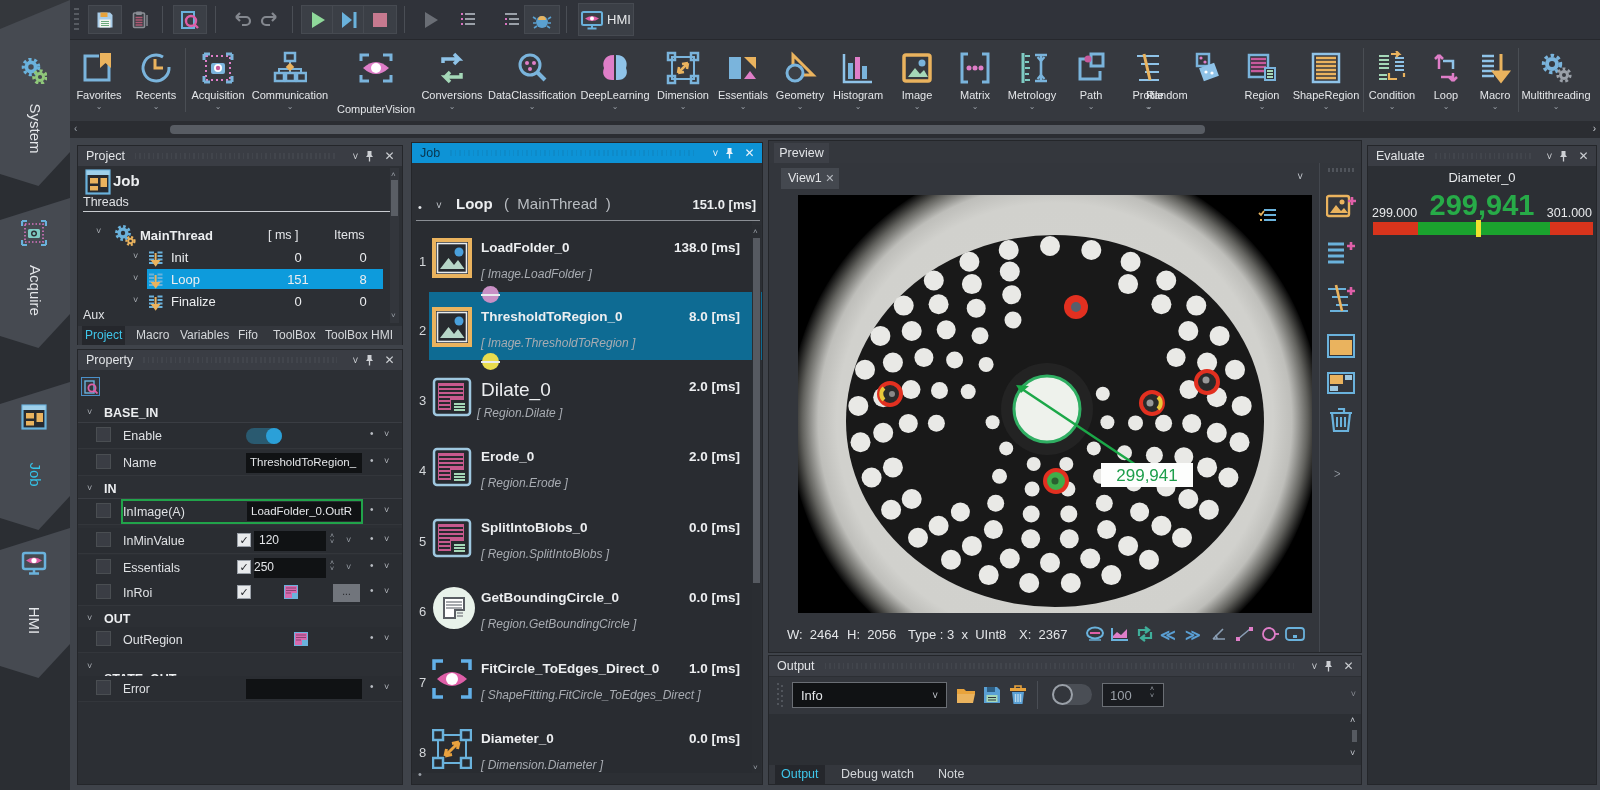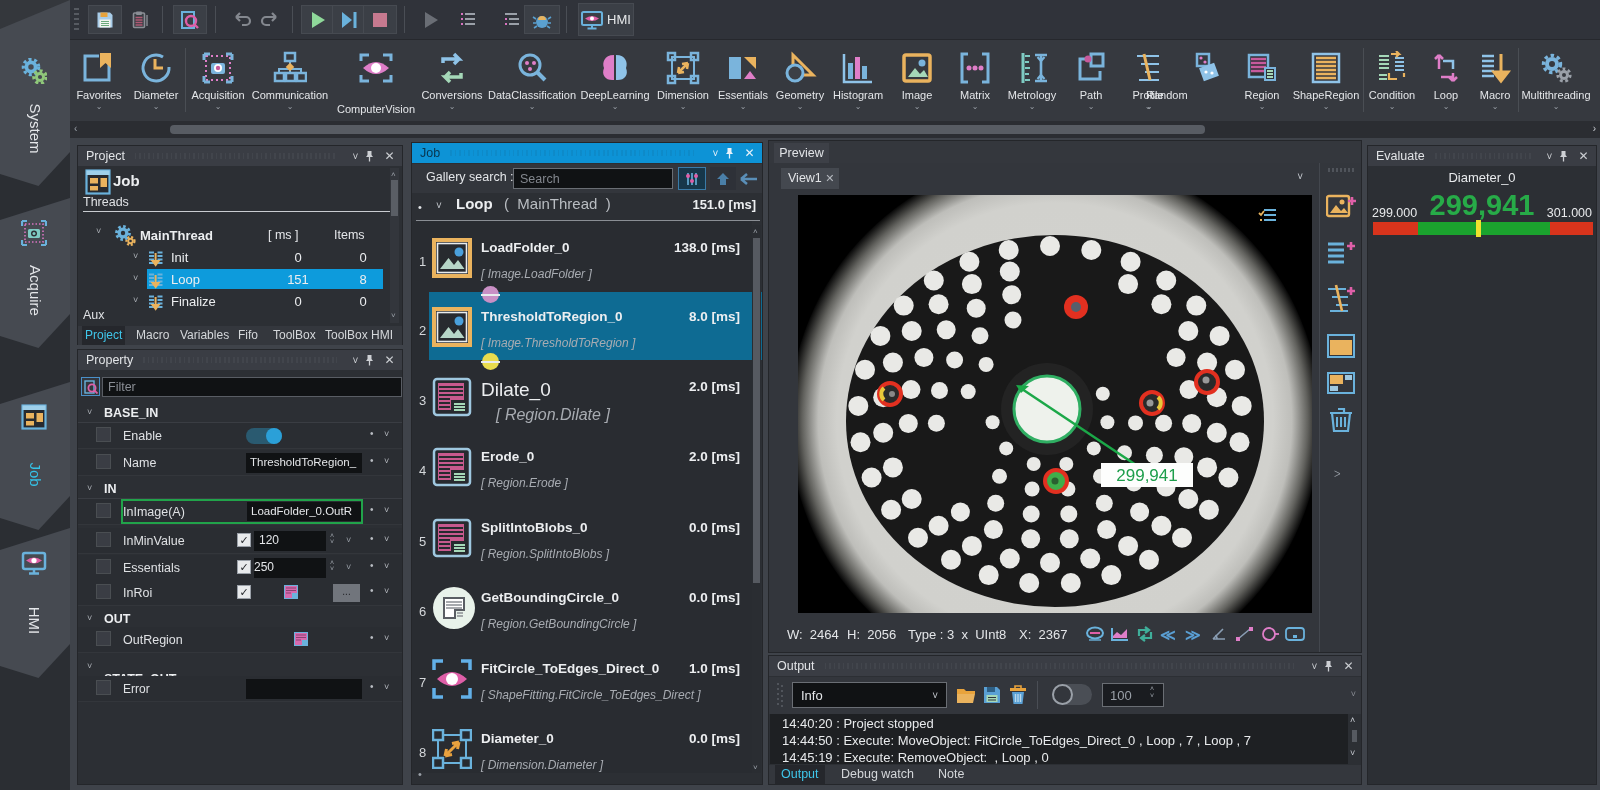--- a/index.html
+++ b/index.html
@@ -151,21 +151,21 @@
 <div style="font-size:11px;color:#e4e6e9;margin-top:3px;white-space:nowrap;">Favorites</div>
 <div style="font-size:8px;color:#9aa0a8;margin-top:1px;">⌄</div>
 </div>
 <div class="abs" style="left:86px;top:10px;width:120px;margin-left:-60px;text-align:center;">
 <div style="height:36px;display:flex;align-items:center;justify-content:center;">
         <svg width="34" height="34" viewBox="0 0 34 34" style="">
           <path d="M 24 6 A 13 13 0 1 0 30 16" fill="none" stroke="#7ab4dc" stroke-width="3"></path>
           <path d="M16 8 v9 h8" fill="none" stroke="#eab35e" stroke-width="3"></path>
         </svg>
       </div>
-<div style="font-size:11px;color:#e4e6e9;margin-top:3px;white-space:nowrap;">Diameter</div>
+<div style="font-size:11px;color:#e4e6e9;margin-top:3px;white-space:nowrap;">Recents</div>
 <div style="font-size:8px;color:#9aa0a8;margin-top:1px;">⌄</div>
 </div>
 <div class="abs" style="left:148px;top:10px;width:120px;margin-left:-60px;text-align:center;">
 <div style="height:36px;display:flex;align-items:center;justify-content:center;">
         <svg width="34" height="34" viewBox="0 0 34 34" style="">
           <rect x="5" y="5" width="24" height="24" fill="none" stroke="#df7ec8" stroke-width="2" stroke-dasharray="2 3"></rect>
           <path d="M3 3 h6 M3 3 v6 M31 3 h-6 M31 3 v6 M3 31 h6 M3 31 v-6 M31 31 h-6 M31 31 v-6" stroke="#7ab4dc" stroke-width="3" fill="none"></path>
           <rect x="10" y="12" width="14" height="11" rx="2" fill="#7ab4dc"></rect>
           <circle cx="17" cy="17" r="4" fill="#fff"></circle>
           <circle cx="17" cy="17" r="2.2" fill="#c75a9c"></circle>
@@ -509,21 +509,20 @@
           </svg></span>
         <span class="tbi" style="width:17px;text-align:center;font-size:12px;">✕</span>
       </div></div>
 <div class="abs" style="left:3px;top:27px;width:19px;height:19px;background:#33363c;border:1px solid #4a90c8;display:flex;align-items:center;justify-content:center;">
       <svg width="14" height="14" viewBox="0 0 14 14" style="">
         <rect x="1" y="1" width="9" height="12" fill="none" stroke="#6ab2dc" stroke-width="1.4"></rect>
         <circle cx="8" cy="8" r="3.6" fill="none" stroke="#df5fa8" stroke-width="1.8"></circle>
         <path d="M10.5 10.5 l3 3" stroke="#df5fa8" stroke-width="1.8"></path>
       </svg>
     </div>
-<div class="abs" style="left:24px;top:27px;width:300px;height:20px;background:#101214;border:1px solid #595d64;color:#8a8e95;font-size:12.5px;line-height:19px;padding-left:5px;">Filter</div>
 <div class="abs" style="left:0;top:51px;width:324px;height:22px;border-bottom:1px solid #3a3d43;"></div>
 <div class="abs" style="left:9px;top:57px;color:#aeb2b8;font-size:9px;">˅</div>
 <div class="abs" style="left:26px;top:56px;font-size:12.5px;font-weight:bold;color:#eceef0;">BASE_IN</div>
 <div class="abs" style="left:0;top:73px;width:324px;height:26px;border-bottom:1px solid #33363b;background:#2a2d32;"></div>
 <div class="abs" style="left:18px;top:77px;width:15px;height:15px;background:#3a3d44;border:1px solid #4a4e52;"></div>
 <div class="abs" style="left:45px;top:79px;font-size:12.5px;color:#dfe1e4;">Enable</div>
 <div class="abs" style="left:168px;top:78px;width:36px;height:16px;border-radius:8px;background:#2a5a70;"></div>
 <div class="abs" style="left:188px;top:78px;width:16px;height:16px;border-radius:8px;background:#2ba0d8;"></div>
 <div class="abs" style="left:292px;top:78px;color:#b8bcc2;font-size:10px;">•</div>
 <div class="abs" style="left:306px;top:79px;color:#b8bcc2;font-size:9px;">˅</div>
@@ -598,40 +597,20 @@
 </div>
 <div class="panel" style="left:411px;top:142px;width:352px;height:643px;">
 <div class="ptitle" style="background:#0d93d6;color:#08354e;">Job<div class="grip" style="color:#0f7ab0;"></div><div class="titlebtns" style="color:#e8f2fa">
         <span class="tbi" style="width:17px;text-align:center;font-size:10px;">˅</span>
         <span class="tbi" style="width:17px;"><svg width="11" height="12" viewBox="0 0 11 12" style="margin-top:3px">
             <path d="M3.5 1 h4 v4 l1.5 2 h-7 l1.5 -2 z" fill="#e8f2fa"></path>
             <path d="M5.5 7 v4.5" stroke="#e8f2fa" stroke-width="1.3"></path>
           </svg></span>
         <span class="tbi" style="width:17px;text-align:center;font-size:12px;">✕</span>
       </div></div>
-<div class="abs" style="left:0;top:21px;width:350px;height:29px;background:#33363c;">
-<div class="abs" style="left:14px;top:6px;font-size:12.5px;color:#e4e6e9;">Gallery search :</div>
-<div class="abs" style="left:101px;top:4px;width:160px;height:21px;background:#101214;border:1px solid #6a6e74;color:#83878e;font-size:12.5px;line-height:20px;padding-left:6px;">Search</div>
-<div class="abs" style="left:266px;top:3px;width:28px;height:23px;background:#17374a;border:1px solid #3a7ba8;display:flex;align-items:center;justify-content:center;">
-        <svg width="16" height="16" viewBox="0 0 16 16" style="">
-          <path d="M4 2 v12 M8 2 v12 M12 2 v12" stroke="#6ab2dc" stroke-width="1.6"></path>
-          <circle cx="4" cy="5" r="2" fill="#df5fa8"></circle>
-          <circle cx="8" cy="10" r="2" fill="#df5fa8"></circle>
-          <circle cx="12" cy="5" r="2" fill="#df5fa8"></circle>
-        </svg>
-      </div>
-<div class="abs" style="left:298px;top:3px;width:26px;height:23px;background:#2e3138;display:flex;align-items:center;justify-content:center;">
-        <svg width="16" height="16" viewBox="0 0 16 16" style="">
-          <path d="M8 2 L14 8 H11 V14 H5 V8 H2 z" fill="#4a7fa8"></path>
-        </svg>
-      </div>
-<div class="abs" style="left:327px;top:8px;"><svg width="20" height="14" viewBox="0 0 20 14" style="">
-          <path d="M2 7 h16 M2 7 l6 -5 M2 7 l6 5" stroke="#5a8fb8" stroke-width="2.5" fill="none"></path>
-        </svg></div>
-</div>
 <div class="abs" style="left:6px;top:58px;color:#e4e6e9;font-size:11px;">•</div>
 <div class="abs" style="left:24px;top:57px;color:#c8ccd2;font-size:10px;">˅</div>
 <div class="abs" style="left:44px;top:52px;font-size:15px;font-weight:bold;color:#eceef0;">Loop</div>
 <div class="abs" style="left:92px;top:52px;font-size:15px;color:#b9bdc2;">(&nbsp; MainThread&nbsp; )</div>
 <div class="abs" style="right:6px;top:54px;font-size:13px;font-weight:bold;color:#eceef0;">151.0 [ms]</div>
 <div class="abs" style="left:0;top:78px;width:340px;height:552px;background:#292c31;"></div>
 <div class="abs" style="left:4px;top:77px;width:344px;height:1px;background:#8a8e94;"></div>
 <div class="abs" style="left:17px;top:149px;width:333px;height:68px;background:#0e6b93;"></div>
 <div class="abs" style="left:7px;top:111px;font-size:13px;color:#d4d7da;">1</div>
 <div class="abs" style="left:20px;top:95px;"><svg width="40" height="40" viewBox="0 0 40 40" style="">
@@ -655,21 +634,21 @@
 <div class="abs" style="left:69px;top:193px;font-size:12px;font-style:italic;color:#a8acb2;">[ Image.ThresholdToRegion ]</div>
 <div class="abs" style="left:7px;top:250px;font-size:13px;color:#d4d7da;">3</div>
 <div class="abs" style="left:20px;top:234px;"><svg width="40" height="40" viewBox="0 0 40 40" style="">
         <rect x="2" y="2" width="36" height="36" rx="3" fill="#272a2f" stroke="#9fc8e0" stroke-width="2.5"></rect>
         <path d="M6 6 h26 v17 h-13 v10 h-13 z" fill="#c75a8e"></path>
         <path d="M7 10 h24 M7 14 h24 M7 18 h24 M7 22 h11 M7 26 h11 M7 30 h11" stroke="#272a2f" stroke-width="1.8"></path>
         <path d="M22 27 h11 M22 30 h11 M22 33 h11" stroke="#a5d8b8" stroke-width="1.8"></path>
       </svg></div>
 <div class="abs" style="left:69px;top:236px;font-size:19px;font-weight:normal;color:#eceef0;">Dilate_0</div>
 <div class="abs" style="right:22px;top:236px;font-size:13.5px;font-weight:bold;color:#eceef0;">2.0 [ms]</div>
-<div class="abs" style="left:84px;top:263px;font-size:16px;font-style:italic;color:#a8acb2;">[ Region.Dilate ]</div>
+<div class="abs" style="left:65px;top:263px;font-size:12px;font-style:italic;color:#a8acb2;">[ Region.Dilate ]</div>
 <div class="abs" style="left:7px;top:320px;font-size:13px;color:#d4d7da;">4</div>
 <div class="abs" style="left:20px;top:304px;"><svg width="40" height="40" viewBox="0 0 40 40" style="">
         <rect x="2" y="2" width="36" height="36" rx="3" fill="#272a2f" stroke="#9fc8e0" stroke-width="2.5"></rect>
         <path d="M6 6 h26 v17 h-13 v10 h-13 z" fill="#c75a8e"></path>
         <path d="M7 10 h24 M7 14 h24 M7 18 h24 M7 22 h11 M7 26 h11 M7 30 h11" stroke="#272a2f" stroke-width="1.8"></path>
         <path d="M22 27 h11 M22 30 h11 M22 33 h11" stroke="#a5d8b8" stroke-width="1.8"></path>
       </svg></div>
 <div class="abs" style="left:69px;top:306px;font-size:13.5px;font-weight:bold;color:#eceef0;">Erode_0</div>
 <div class="abs" style="right:22px;top:306px;font-size:13.5px;font-weight:bold;color:#eceef0;">2.0 [ms]</div>
 <div class="abs" style="left:69px;top:333px;font-size:12px;font-style:italic;color:#a8acb2;">[ Region.Erode ]</div>
@@ -966,25 +945,20 @@
           <path d="M4 8 h12 l-1.5 12 h-9 z" fill="#5aa0d4"></path>
           <path d="M7.5 10 v8 M10 10 v8 M12.5 10 v8" stroke="#b8d8ec" stroke-width="1.4"></path>
         </svg></div>
 <div class="abs" style="left:268px;top:4px;width:1px;height:28px;background:#4a4e55;"></div>
 <div class="abs" style="left:283px;top:7px;width:40px;height:21px;border-radius:11px;background:#4a4e55;"></div>
 <div class="abs" style="left:283px;top:7px;width:21px;height:21px;border-radius:50%;background:#33363c;border:2px solid #9aa0a8;"></div>
 <div class="abs" style="left:333px;top:6px;width:62px;height:24px;background:#1a1c20;border:1px solid #6a6e74;color:#9aa0a8;font-size:13px;line-height:23px;padding-left:7px;">100</div>
 <div class="abs" style="left:381px;top:8px;color:#9aa0a8;font-size:7px;line-height:7px;">˄<br>˅</div>
 <div class="abs" style="right:5px;top:12px;color:#8a8e95;font-size:9px;">˅</div>
 </div>
-<div class="abs" style="left:1px;top:58px;width:578px;height:50px;background:#1e2023;color:#e8eaec;font-size:13px;">
-<div class="abs" style="left:12px;top:2px;">14:40:20 : Project stopped</div>
-<div class="abs" style="left:12px;top:19px;">14:44:50 : Execute: MoveObject: FitCircle_ToEdges_Direct_0 , Loop , 7 , Loop , 7</div>
-<div class="abs" style="left:12px;top:36px;">14:45:19 : Execute: RemoveObject:&nbsp; , Loop , 0</div>
-</div>
 <div class="abs" style="left:579px;top:58px;width:12px;height:50px;background:#2c2f34;"></div>
 <div class="abs" style="left:581px;top:59px;color:#c8ccd2;font-size:9px;">˄</div>
 <div class="abs" style="left:583px;top:74px;width:5px;height:12px;background:#565a61;"></div>
 <div class="abs" style="left:581px;top:92px;color:#c8ccd2;font-size:9px;">˅</div>
 <div class="abs" style="left:0;top:109px;width:592px;height:19px;background:#34373d;font-size:12.5px;">
 <span class="abs" style="left:6px;top:0;height:19px;line-height:18px;padding:0 6px;background:#25272c;color:#3fc6ea;">Output</span>
 <span class="abs" style="left:68px;top:0;height:19px;line-height:18px;padding:0 4px;color:#d4d7da;">Debug watch</span>
 <span class="abs" style="left:165px;top:0;height:19px;line-height:18px;padding:0 4px;color:#d4d7da;">Note</span>
 </div>
 </div>

